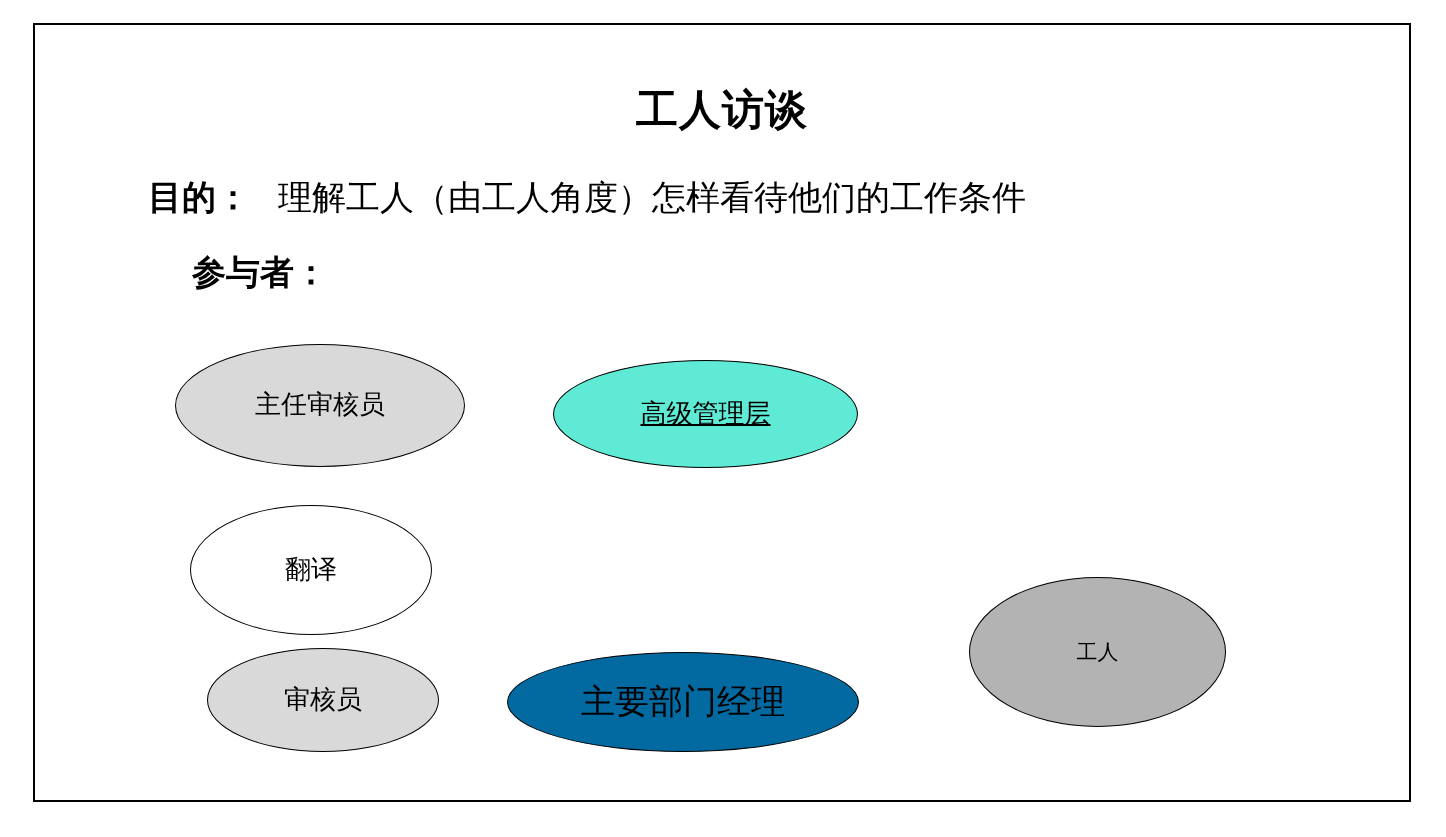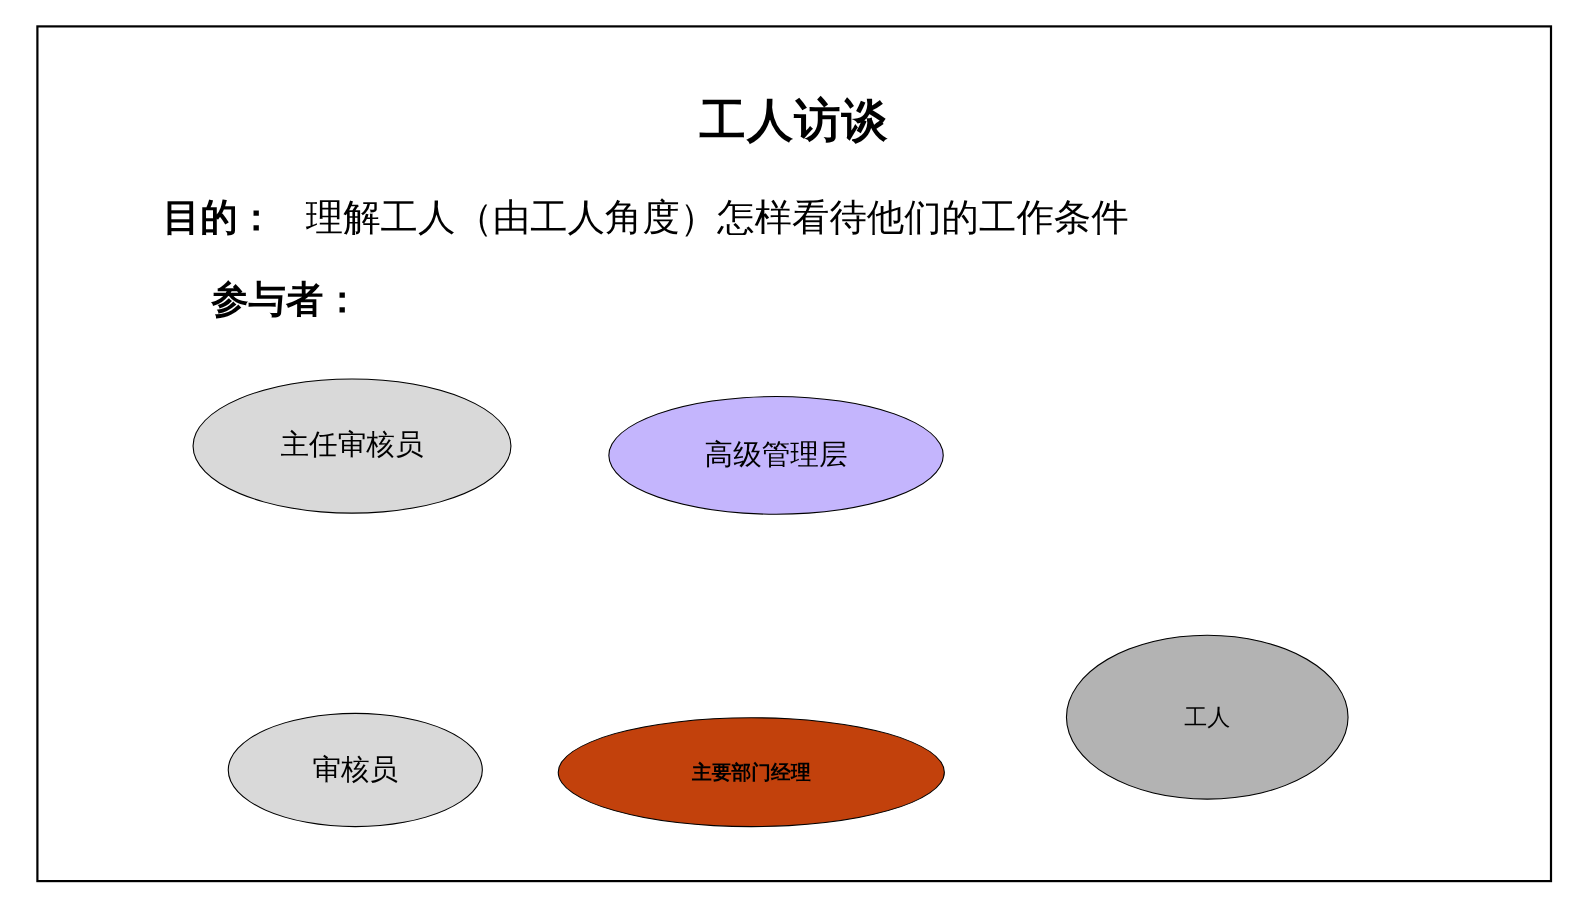--- a/index.html
+++ b/index.html
@@ -105,27 +105,30 @@
   </div>
 
   <div class="participants-line">
     <span class="label-bold">参与者：</span>
   </div>
 
   <div class="ellipse-layer">
       <div class="ellipse" style="left: 140px; top: 319px; width: 290px; height: 123px; background: rgb(217, 217, 217); border-color: rgb(0, 0, 0); font-size: 26px;">
         <span class="ellipse-label">主任审核员</span>
       </div>
-      <div class="ellipse" style="left: 518px; top: 335px; width: 305px; height: 108px; background: #c4b5fd; border-color: rgb(0, 0, 0); font-size: 26px;">
+      <div class="ellipse" style="left: 518px; top: 335px; width: 305px; height: 108px; background: #5eead4; border-color: rgb(0, 0, 0); font-size: 26px; text-decoration: underline;">
         <span class="ellipse-label">高级管理层</span>
+      </div>
+      <div class="ellipse" style="left: 155px; top: 480px; width: 242px; height: 130px; background: rgb(255, 255, 255); border-color: rgb(0, 0, 0); font-size: 26px;">
+        <span class="ellipse-label">翻译</span>
       </div>
       <div class="ellipse" style="left: 934px; top: 552px; width: 257px; height: 150px; background: rgb(179, 179, 179); border-color: rgb(0, 0, 0); font-size: 21px;">
         <span class="ellipse-label">工人</span>
       </div>
       <div class="ellipse" style="left: 172px; top: 623px; width: 232px; height: 104px; background: rgb(217, 217, 217); border-color: rgb(0, 0, 0); font-size: 26px;">
         <span class="ellipse-label">审核员</span>
       </div>
-      <div class="ellipse" style="left: 472px; top: 627px; width: 352px; height: 100px; background: #c2410c; border-color: rgb(0, 0, 0); font-size: 18px; font-weight: bold;">
+      <div class="ellipse" style="left: 472px; top: 627px; width: 352px; height: 100px; background: #0369a1; border-color: rgb(0, 0, 0); font-size: 34px;">
         <span class="ellipse-label">主要部门经理</span>
       </div>
     </div>
 
 </div>
 
 </body></html>

